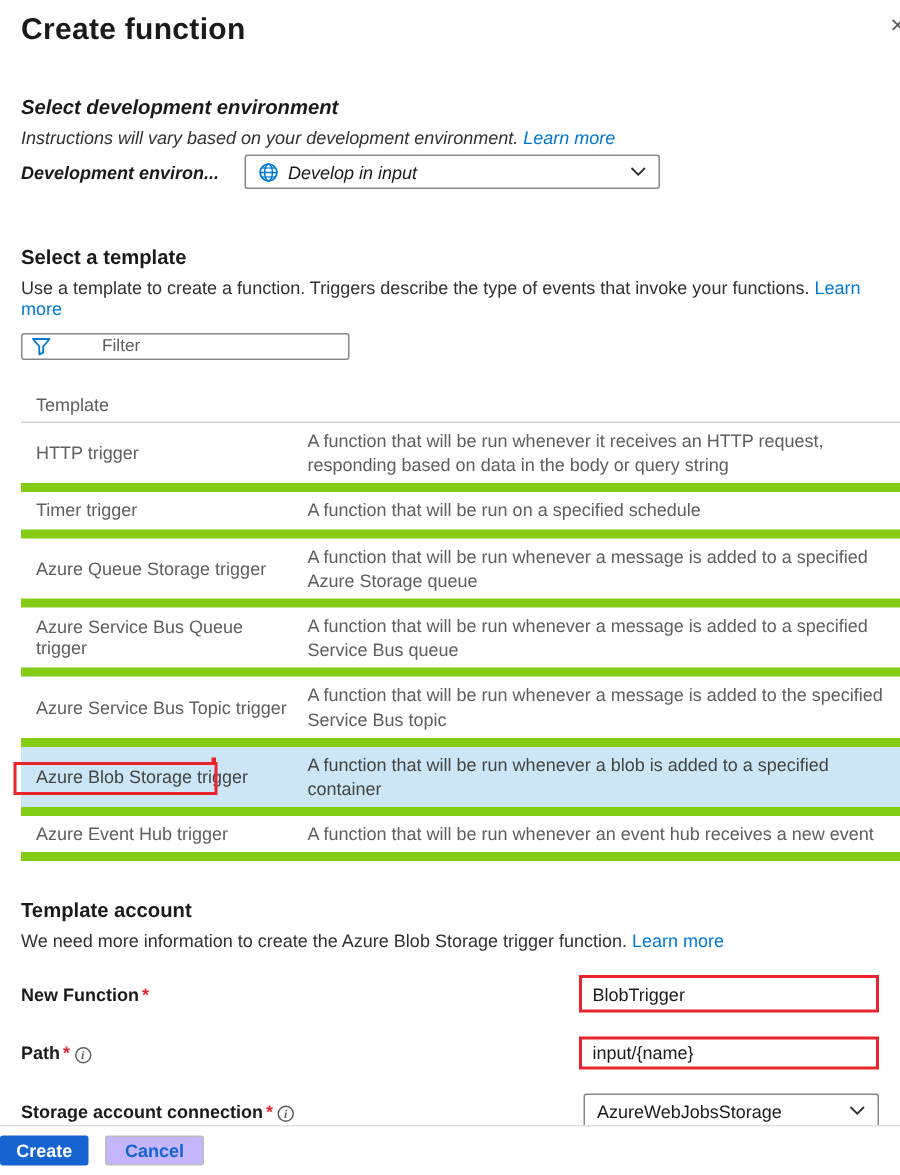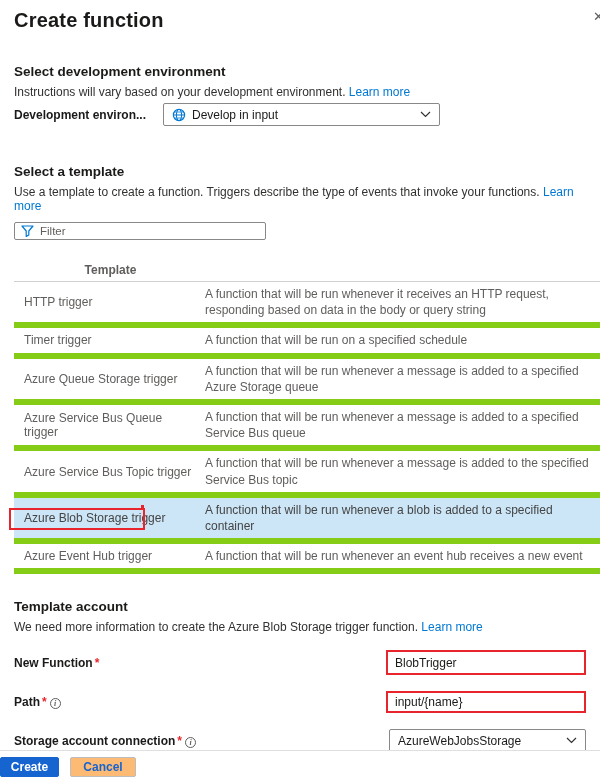--- a/index.html
+++ b/index.html
@@ -10,45 +10,45 @@
     font-size:12px;
   }
   .title { font-size:20px; font-weight:700; color:#1b1a19; margin:9px 0 0 14px; letter-spacing:.2px; }
   .close-x { position:absolute; top:9px; left:593px; font-size:13px; color:#605e5c; cursor:pointer; }
 
   h2 { font-size:13.5px; font-weight:700; color:#1b1a19; margin-left:14px; }
   .desc { margin:6px 0 0 14px; color:#323130; font-size:12px; }
   a.link { color:#0078d4; text-decoration:none; cursor:pointer; }
 
   
-  .sec-dev { margin-top:32px; }
+  .sec-dev { margin-top:32px;font-style:italic; }
   .dev-row { display:flex; align-items:center; margin:4px 0 0 14px; }
   .dev-label { font-weight:700; color:#1b1a19; width:149px; font-size:12px; }
   .dropdown {
     width:277px; height:23px; border:1px solid #8a8886; border-radius:2px;
     display:flex; align-items:center; padding:0 8px; background:#fff; cursor:pointer;
   }
   .dropdown .dd-text { flex:1; margin-left:6px; color:#1b1a19; }
   .icon-svg { display:inline-block; vertical-align:middle; }
 
   
   .sec-template { margin-top:38px; }
   .filter-box {
-    margin:9px 0 0 14px; width:252px; height:18px; border:1px solid #8a8886; border-radius:2px;
-    display:flex; align-items:center; padding:0 6px; background:#fff;
+    margin:9px 0 0 14px; width:219px; height:18px; border:1px solid #8a8886; border-radius:2px;
+    display:flex; align-items:center; padding:0 6px; background:#fff;gap:28px;
   }
   .filter-box input {
     border:none; outline:none; flex:1; font-size:11.5px; margin-left:6px;
     font-family:inherit; color:#323130; background:transparent;
   }
   .filter-box input::placeholder { color:#605e5c; }
 
   .tpl-table { margin:18px 0 0 14px; width:586px; position:relative; }
   .tpl-hrow { display:flex; align-items:center; height:24px; border-bottom:1px solid #d2d0ce; }
-  .tpl-hcell { font-weight:700; color:#1b1a19; font-size:12px;text-align:center; }
+  .tpl-hcell { font-weight:400; color:#1b1a19; font-size:12px; }
   .tpl-row { display:flex; align-items:center; border-bottom:6px solid #84cc16; min-height:25px; cursor:pointer; }
   .tpl-row.tall { min-height:38px; }
   .tpl-row.selected { background:#cde6f7; }
   .c-template { width:191px; padding:2px 8px 2px 10px; color:#605e5c; flex-shrink:0; }
   .c-desc { flex:1; padding:4px 6px 4px 0; color:#605e5c; line-height:1.35; }
   .tpl-row.selected .c-template, .tpl-row.selected .c-desc { color:#444; }
   .c-template.boxed { position:relative; }
   .red-box {
     position:absolute; left:-5px; top:-1px; width:136px; height:22px;
     border:2px solid #e8252d; pointer-events:none;
@@ -82,21 +82,21 @@
   
   .footer {
     position:absolute; left:0; bottom:0; width:600px; height:33px;
     border-top:1px solid #e1dfdd; background:#fff; display:flex; align-items:center; 
   }
   .btn-create {
     width:59px; height:20px; background:#1664d0; color:#fff; border:1px solid #1664d0;
     font-size:12px; font-weight:700; font-family:inherit; cursor:pointer; border-radius:2px;
   }
   .btn-cancel {
-    width:66px; height:20px; margin-left:11px; background:#fdba74; color:#1664d0;
+    width:66px; height:20px; margin-left:11px; background:#c4b5fd; color:#1664d0;
     border:1px solid #bdbdbd; font-size:12px; font-weight:700; font-family:inherit; cursor:pointer; border-radius:2px;
   }
 </style>
 </head>
 <body>
 
 <div class="title">Create function</div>
 <span class="close-x">✕</span>
 
 <div class="sec-dev">

